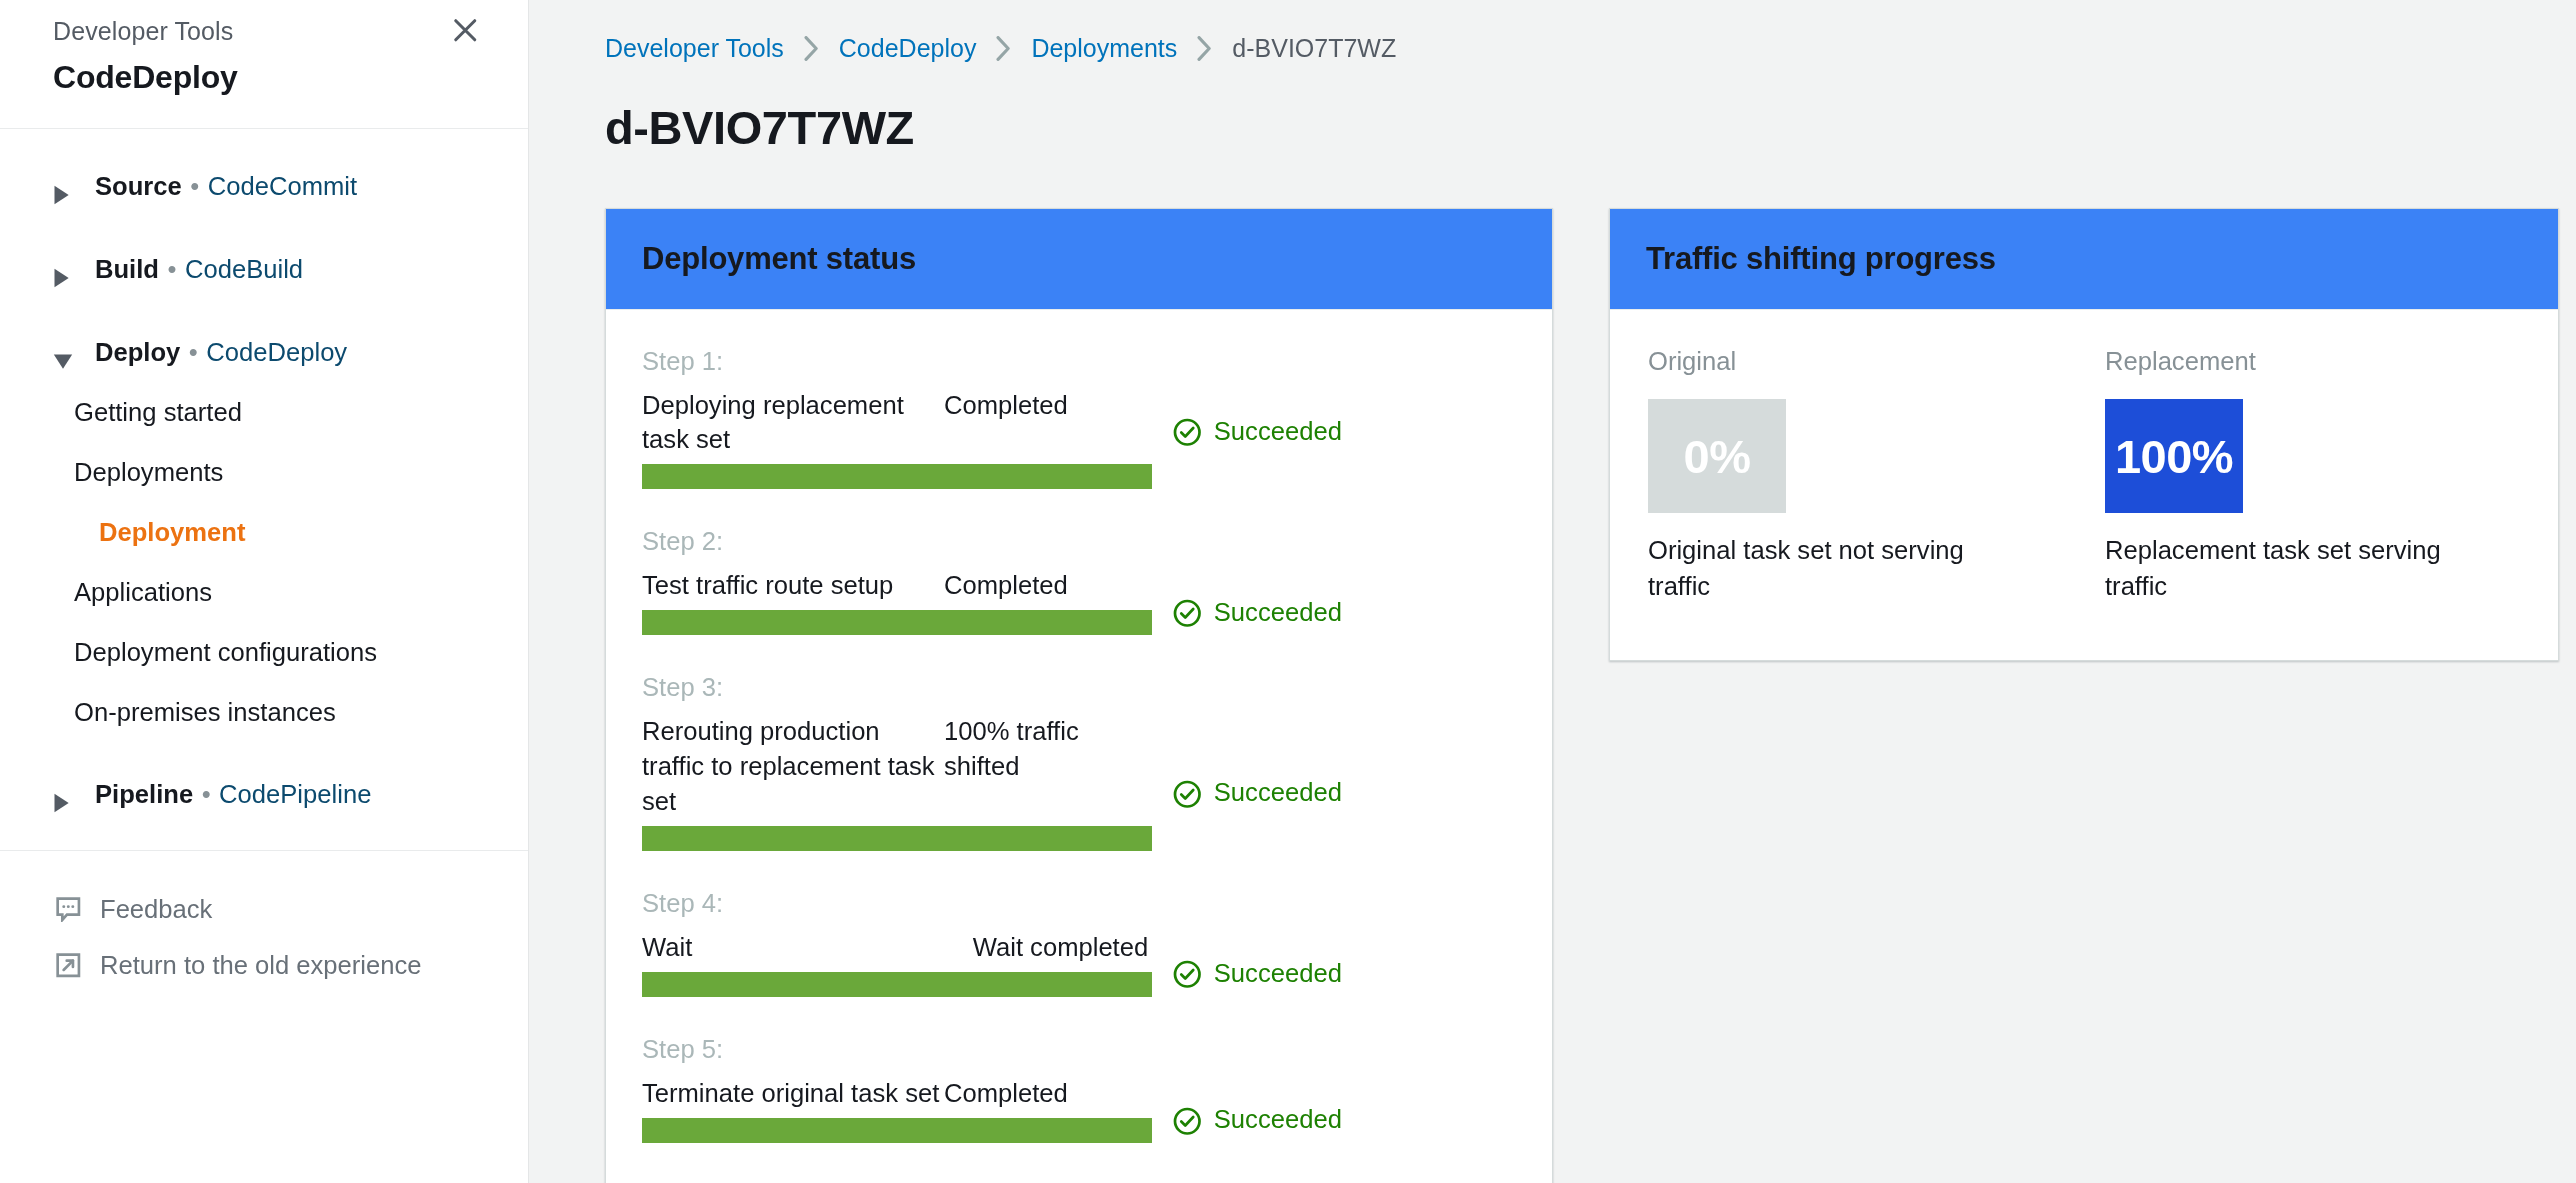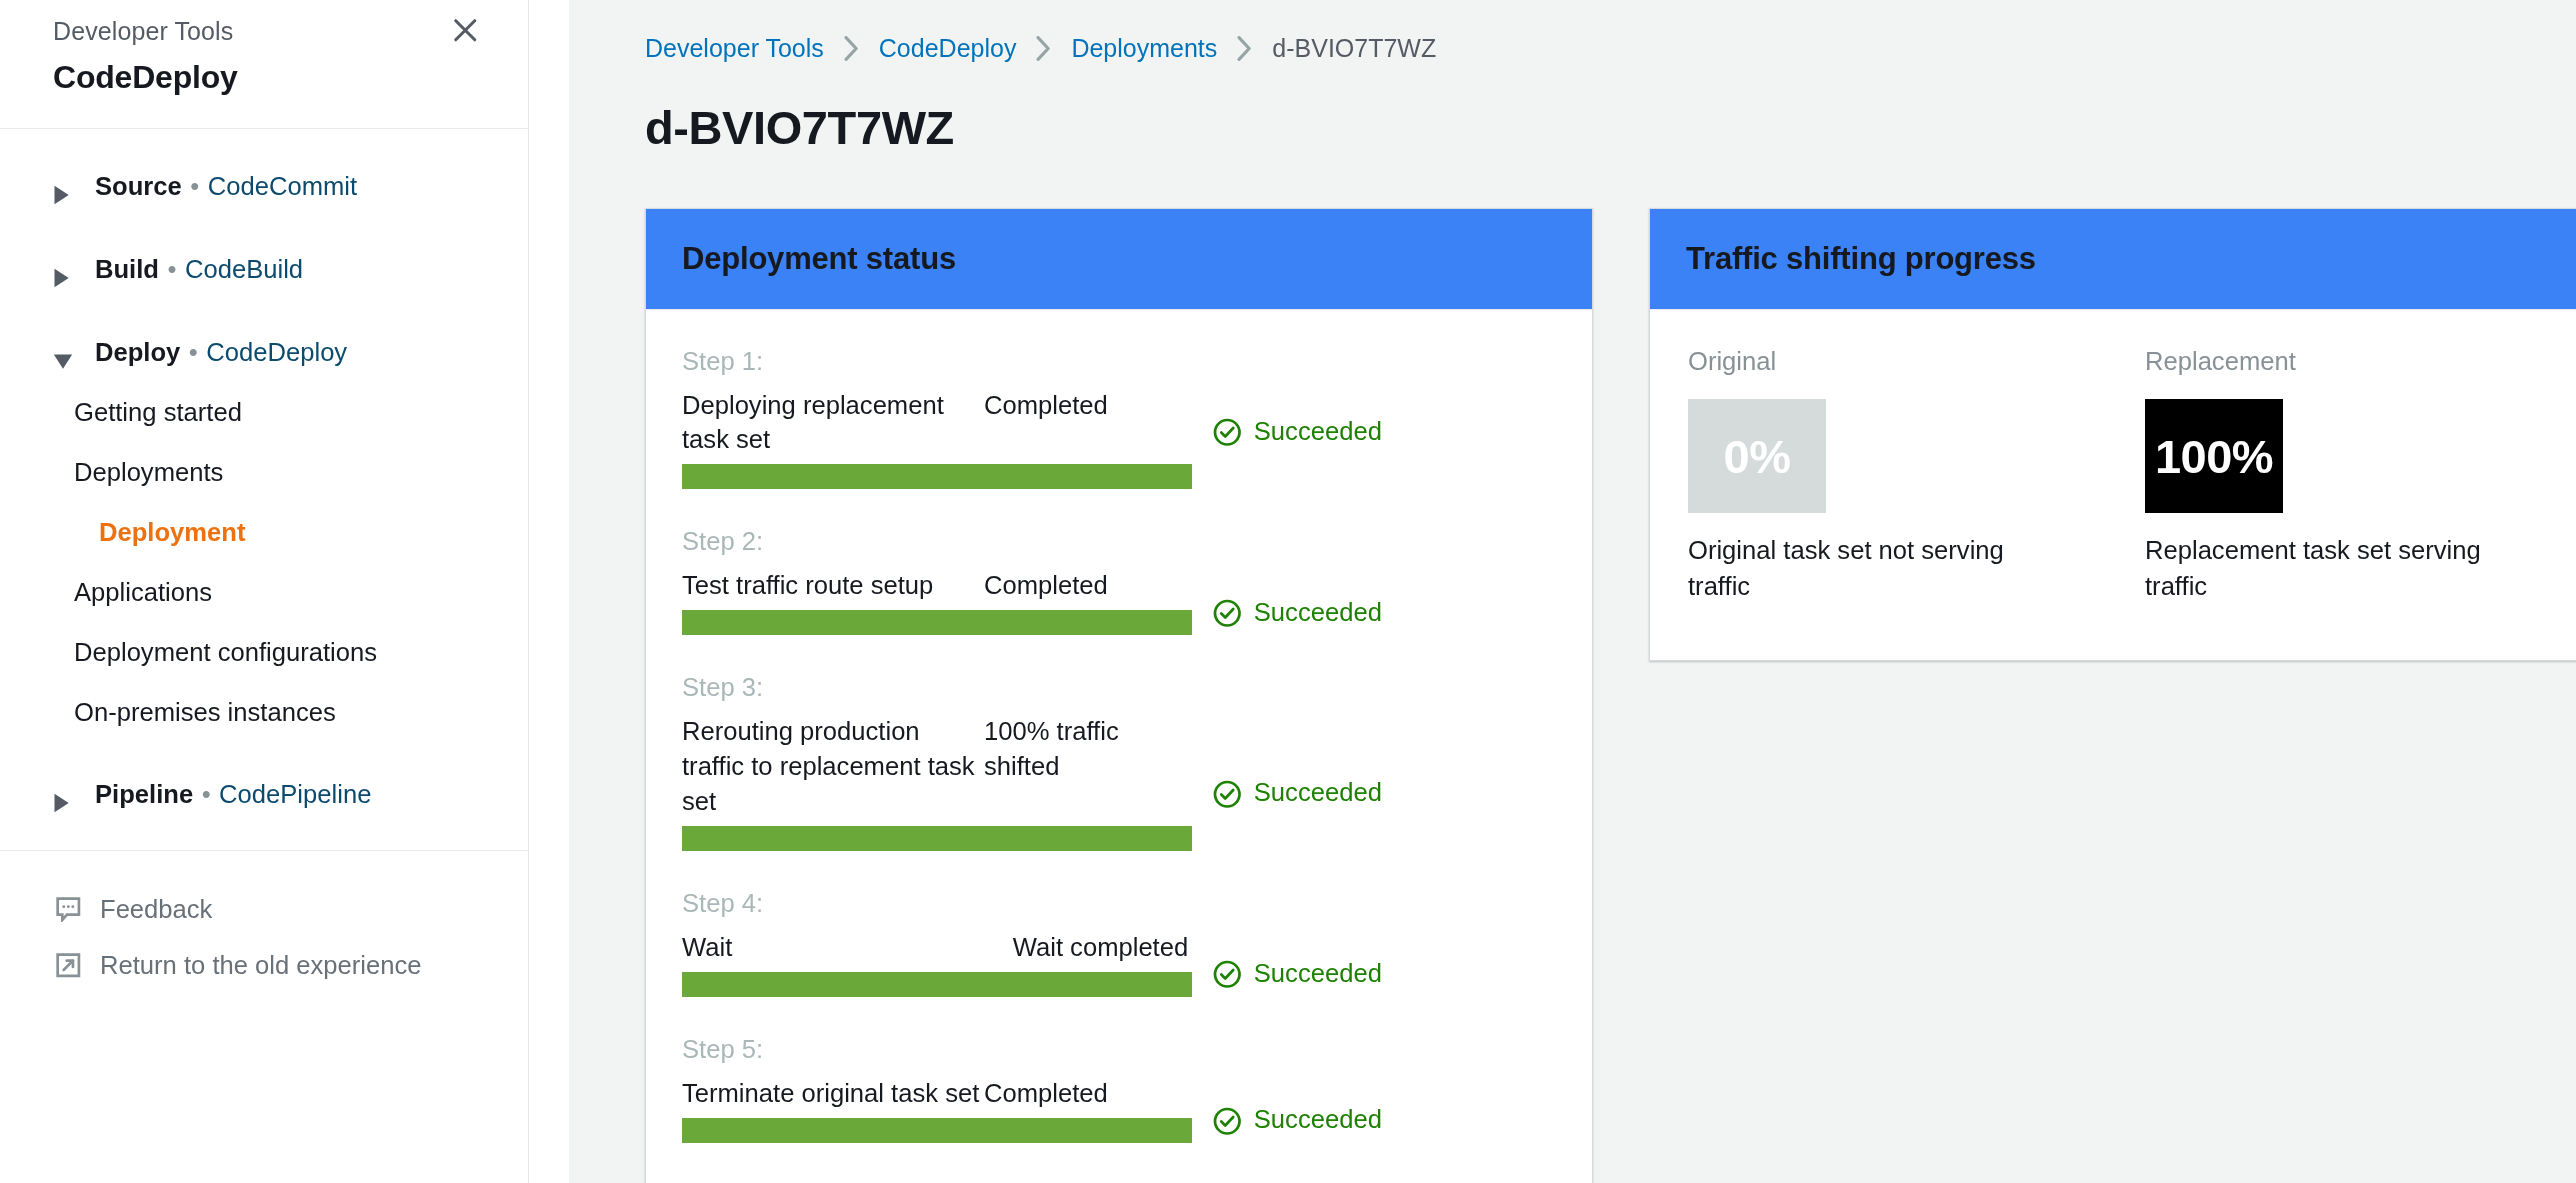--- a/index.html
+++ b/index.html
@@ -14,21 +14,20 @@
     font-family: "Liberation Sans", sans-serif;
     background: #ffffff;
     color: #16191f;
     -webkit-font-smoothing: antialiased;
   }
 
   .app {
     display: flex;
     width: 2576px;
     height: 943px;
-    gap: 40px;
   }
 
   
   .sidebar {
     width: 529px;
     min-width: 529px;
     height: 1184px;
     background: #ffffff;
     border-right: 1.9px solid #e4e6e7;
     display: flex;
@@ -329,21 +328,21 @@
     height: 114px;
     display: flex;
     align-items: center;
     justify-content: center;
     color: #ffffff;
     font-size: 47px;
     font-weight: bold;
     letter-spacing: -0.5px;
   }
   .traffic-box.original { background: #d5dbdb; }
-  .traffic-box.replacement { background: #000000; }
+  .traffic-box.replacement { background: #1d4ed8; }
   .traffic-desc {
     font-size: 25.6px;
     color: #16191f;
     margin-top: 19px;
     line-height: 1.42;
   }
 </style>
 </head>
 <body>
 

